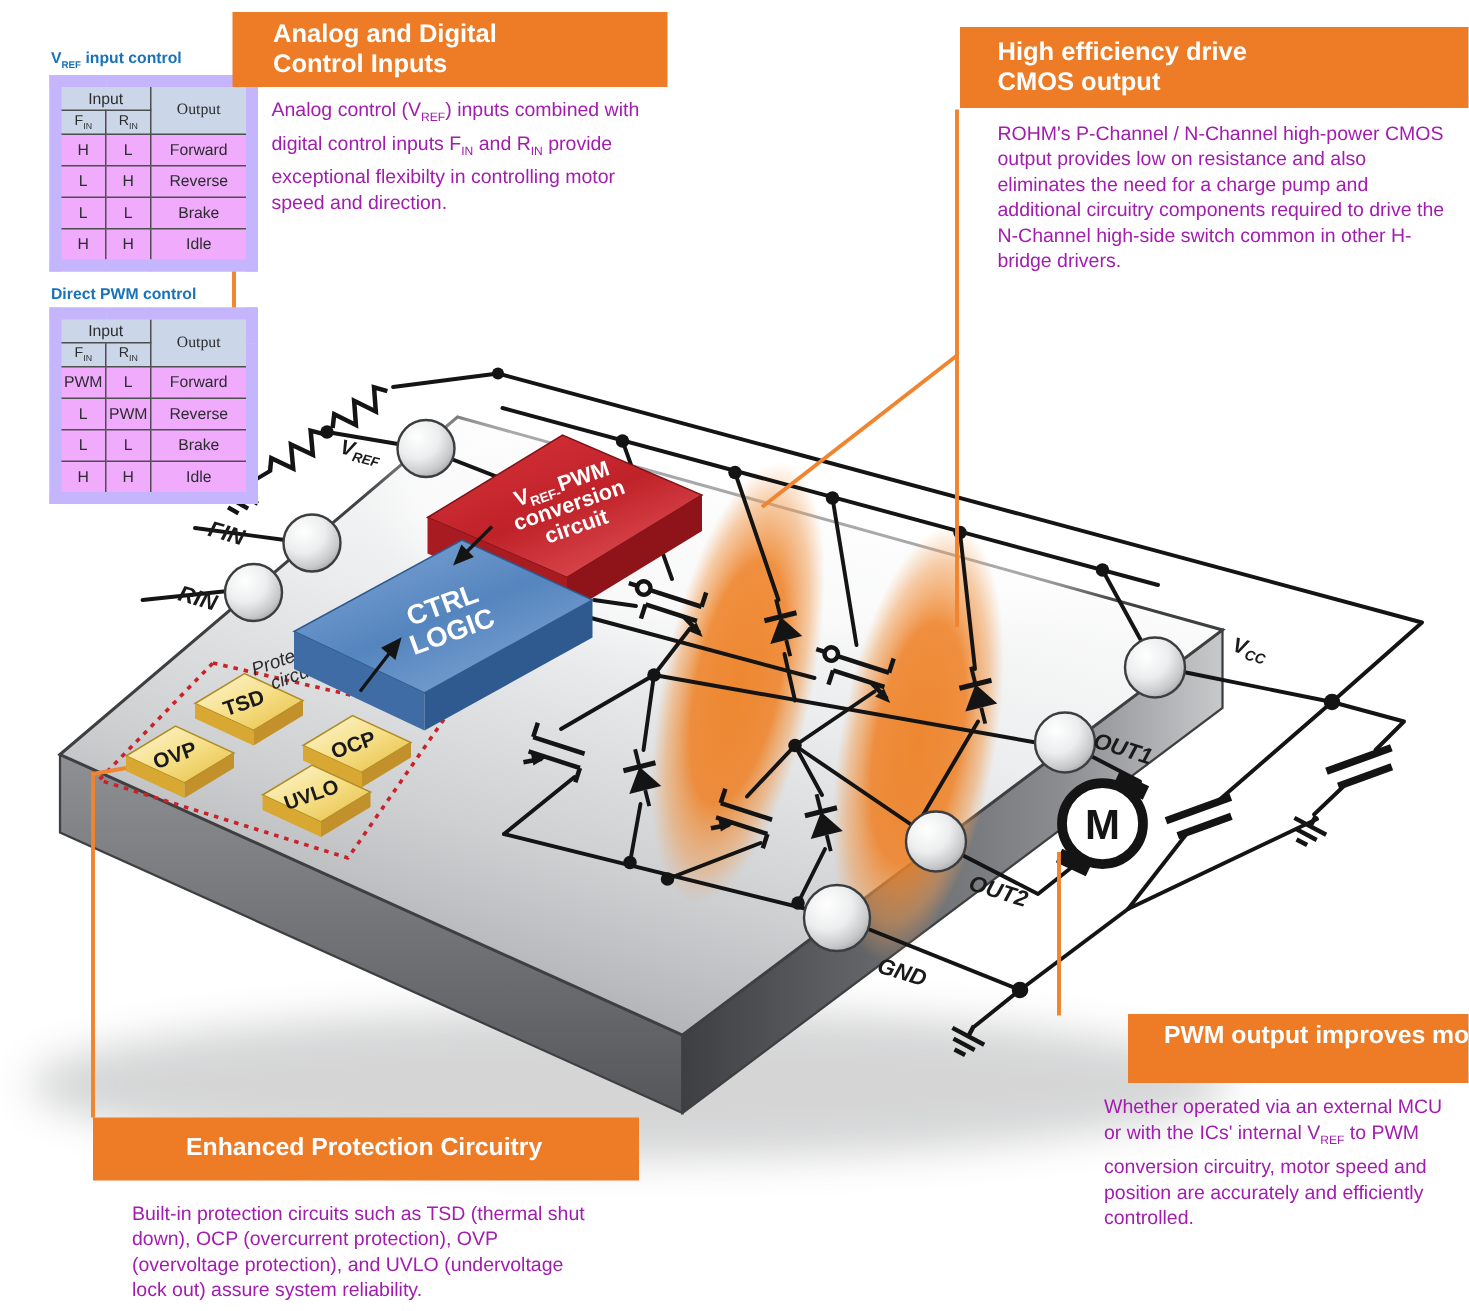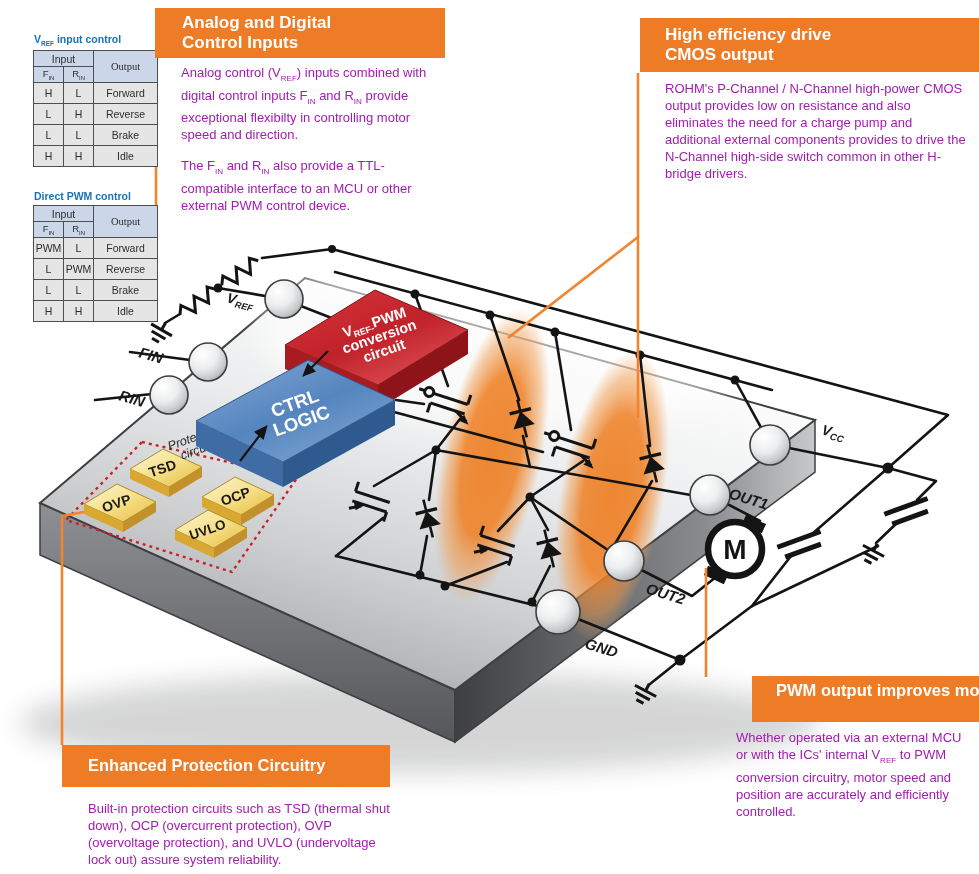--- a/index.html
+++ b/index.html
@@ -6,21 +6,21 @@
   body{width:979px;height:874px;position:relative;font-family:"Liberation Sans",sans-serif;overflow:hidden;}
   #canvas{position:absolute;left:0;top:0;z-index:1;}
   .ov{position:absolute;z-index:2;}
   .co-head{background:#EE7C26;color:#ffffff;font-weight:bold;}
   .co-body{color:#a21caf;font-size:13px;line-height:17px;}
   .co-body p{margin:0 0 14px 0;}
   sub{font-size:0.62em;}
   
   .tblwrap{font-size:11px;}
   .tcap{color:#1A72B9;font-weight:bold;font-size:10.5px;margin:0 0 3px 1px;}
-  table.ctl{border-collapse:collapse;border:1px solid #c4b5fd;background:#e5e5e5;}
+  table.ctl{border-collapse:collapse;border:8px solid #c4b5fd;background:#f0abfc;}
   table.ctl th,table.ctl td{border:1px solid #4d4e50;text-align:center;color:#2b2c2e;}
   table.ctl th{background:#CBD7E9;font-weight:normal;}
   th.inp{width:54px;height:13px;font-size:10.5px;}
   th.outc{width:61px;font-size:10.5px;font-family:Liberation Serif, serif;}
   th.subh{height:12px;font-size:9.5px;width:27px;}
   table.ctl td{height:18px;font-size:10.5px;}
   svg text{font-family:"Liberation Sans",sans-serif;}
 </style>
 </head>
 <body>
@@ -364,34 +364,33 @@
 </div>
 
 <div class="ov co-head" style="left:155px;top:8px;width:290px;height:50px;">
   <div style="padding:5px 0 0 27px;font-size:17px;line-height:20px;">
     <div>Analog and Digital</div>
     <div>Control Inputs</div>
   </div>
 </div>
 <div class="ov co-body" style="left:181px;top:64px;width:266px;">
   <p>Analog control (V<sub>REF</sub>) inputs combined with digital control inputs F<sub>IN</sub> and R<sub>IN</sub> provide exceptional flexibilty in controlling motor speed and direction.</p>
-  <p>The F<sub>IN</sub> and R<sub>IN</sub> also provide a TTL-compatible interface to an MCU or other external PWM control device.</p>
 </div>
 
 <div class="ov co-head" style="left:640px;top:18px;width:362px;height:54px;">
   <div style="padding:7px 0 0 25px;font-size:17px;line-height:20px;">
     <div>High efficiency drive</div>
     <div>CMOS output</div>
   </div>
 </div>
 <div class="ov co-body" style="left:665px;top:80px;width:302px;">
-  <p>ROHM's P-Channel / N-Channel high-power CMOS output provides low on resistance and also eliminates the need for a charge pump and additional external components provides to drive the N-Channel high-side switch common in other H-bridge drivers.</p>
-</div>
-
-<div class="ov co-head" style="left:62px;top:745px;width:328px;height:42px;">
+  <p>ROHM's P-Channel / N-Channel high-power CMOS output provides low on resistance and also eliminates the need for a charge pump and additional circuitry components required to drive the N-Channel high-side switch common in other H-bridge drivers.</p>
+</div>
+
+<div class="ov co-head" style="left:62px;top:745px;width:328px;height:42px;padding-left:36px;">
   <div style="padding:10px 0 0 26px;font-size:16.5px;line-height:20px;">
     <div>Enhanced Protection Circuitry</div>
   </div>
 </div>
 <div class="ov co-body" style="left:88px;top:800px;width:306px;">
   <p>Built-in protection circuits such as TSD (thermal shut down), OCP (overcurrent protection), OVP (overvoltage protection), and UVLO (undervoltage lock out) assure system reliability.</p>
 </div>
 
 <div class="ov co-head" style="left:752px;top:676px;width:267px;height:46px;">
   <div style="padding:4px 0 0 24px;font-size:16.5px;line-height:20px;">

